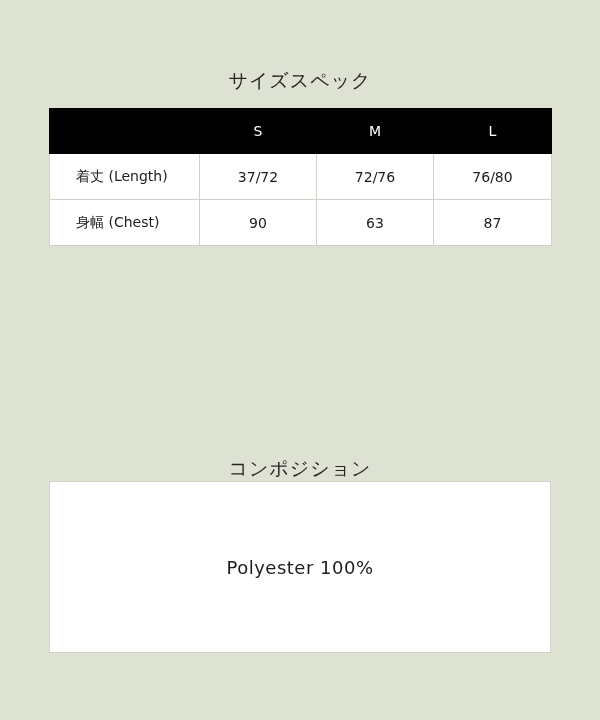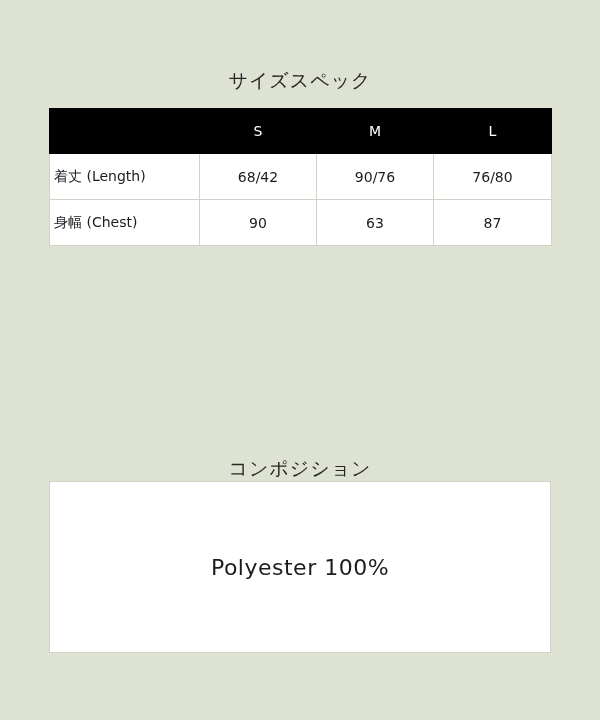--- a/index.html
+++ b/index.html
@@ -58,21 +58,21 @@
     border: 1px solid #000000;
     height: 44px;
     font-weight: 400;
     font-size: 14px;
   }
   .spec-table thead th.corner {
     background: #000000;
   }
   .spec-table tbody td.rowlabel {
     text-align: left;
-    padding-left: 4px;
+    padding-left: 26px;
     font-size: 14px;
     color: #1c1c1c;
     border-left: 1px solid #ffffff;
   }
   .spec-table tbody td.val {
     text-align: center;
     color: #1c1c1c;
   }
   .spec-table tbody tr td {
     border-color: #cfd3c8;
@@ -99,21 +99,21 @@
     width: 502px;
     height: 172px;
     box-sizing: border-box;
     background: #ffffff;
     border: 1px solid #cfd3c8;
     display: flex;
     align-items: center;
     justify-content: center;
   }
   .comp-text {
-    font-size: 22px;
+    font-size: 18px;
     color: #1c1c1c;
     letter-spacing: 0.5px;
   }
 </style>
 </head>
 <body>
 
 <div class="page">
 
   <div class="section-title" id="size-title">サイズスペック</div>
@@ -129,22 +129,22 @@
       <tr>
         <th class="corner"></th>
         <th>S</th>
         <th>M</th>
         <th>L</th>
       </tr>
     </thead>
     <tbody>
       <tr>
         <td class="rowlabel">着丈 (Length)</td>
-        <td class="val">68/42</td>
-        <td class="val">90/76</td>
+        <td class="val">37/72</td>
+        <td class="val">72/76</td>
         <td class="val">76/80</td>
       </tr>
       <tr>
         <td class="rowlabel">身幅 (Chest)</td>
         <td class="val">90</td>
         <td class="val">63</td>
         <td class="val">87</td>
       </tr>
     </tbody>
   </table>

